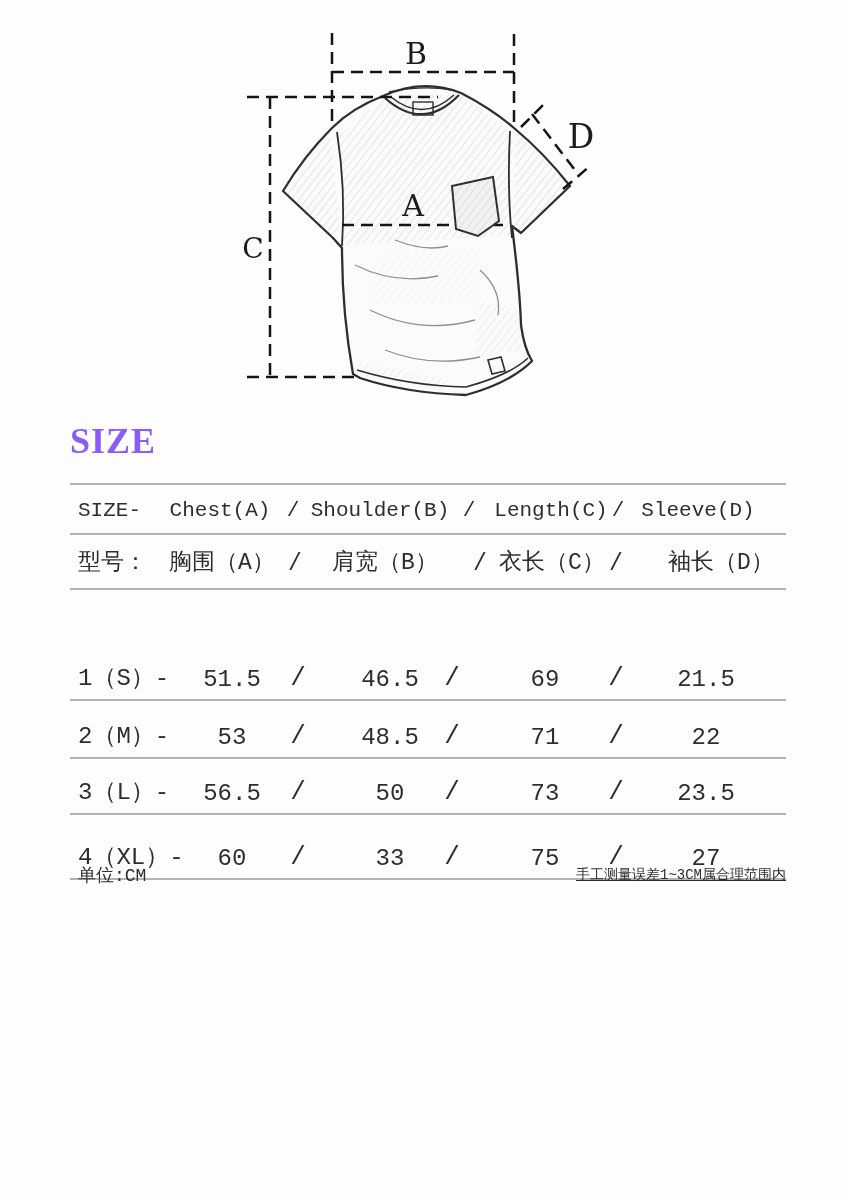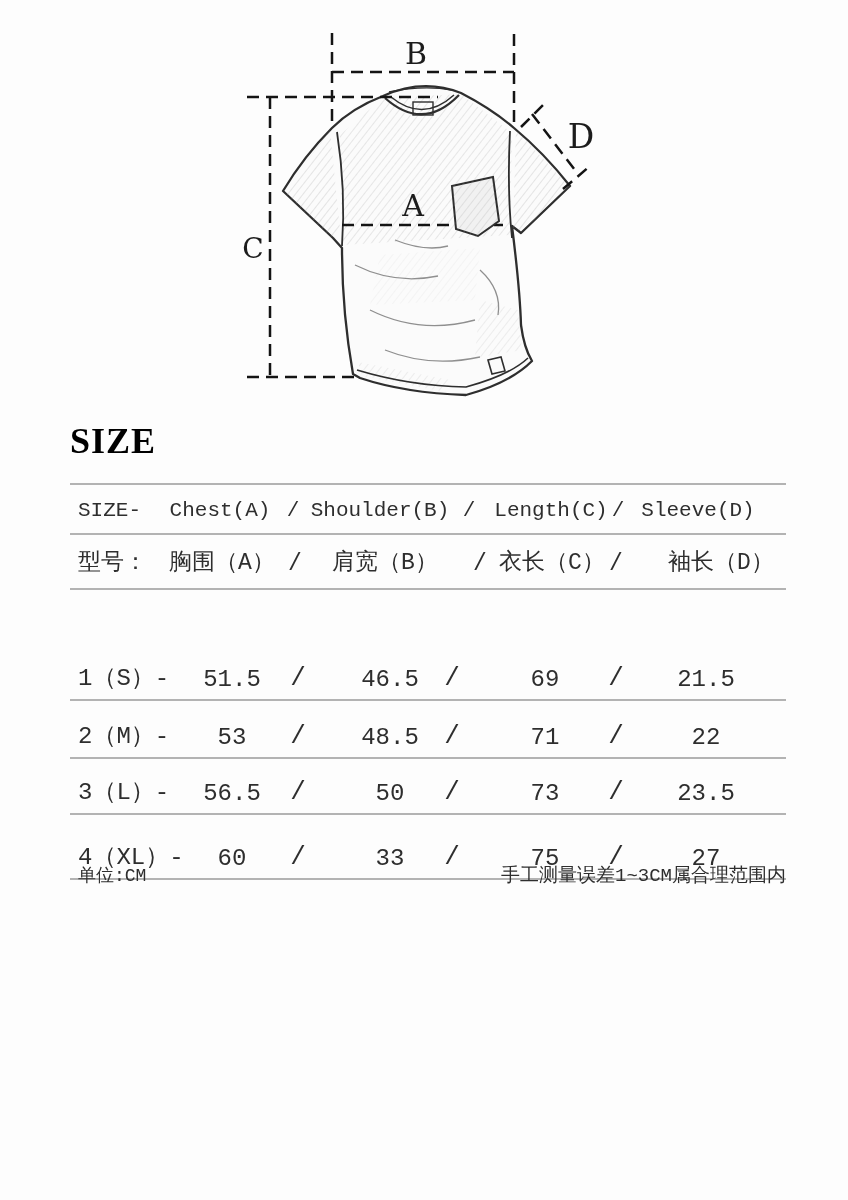--- a/index.html
+++ b/index.html
@@ -11,21 +11,21 @@
     overflow:hidden;
     font-family:"Liberation Mono","DejaVu Sans Mono",monospace;
     color:#2e2e2e;
   }
   
   .illustration{position:absolute;left:180px;top:0;width:480px;height:420px;}
   
   .size-heading{
     position:absolute;left:70px;top:420px;
     font-family:"Liberation Serif","DejaVu Serif",serif;
-    font-weight:700;font-size:36px;letter-spacing:1px;color:#000000;
+    font-weight:700;font-size:36px;letter-spacing:1px;color:#8b5cf6;
   }
   
   .size-table{position:absolute;left:70px;top:483px;width:716px;}
   .t-row{position:relative;width:100%;}
   .t-row.bordered{border-bottom:2px solid #b3b3b3;}
   .t-row.top{border-top:2px solid #b3b3b3;}
   .hdr-en{height:48px;font-size:21px;}
   .hdr-cn{height:53px;font-size:23px;}
   .gap-row{height:57px;}
   .data-row{font-size:24px;}
@@ -45,21 +45,21 @@
   .hcn-3{left:482px;margin-top:24px;} .hcn-s3{left:546px;} .hcn-4{left:651px;}
   
   .c-v1{left:162px;font-family:Liberation Mono, monospace;} .c-s1{left:228px;} .c-v2{left:320px;margin-top:32px;} .c-s2{left:382px;}
   .c-v3{left:475px;} .c-s3{left:546px;} .c-v4{left:636px;}
   
   .footer{
     position:absolute;left:70px;top:860px;width:716px;height:30px;
     display:flex;justify-content:space-between;align-items:center;
   }
   .footer .unit{font-size:18px;padding-left:8px;}
-  .footer .note{font-size:19px;}
+  .footer .note{font-size:14px;text-decoration:underline;}
 </style>
 </head>
 <body>
 
 <div class="canvas">
 
   <div class="illustration">
     <svg width="480" height="420" viewBox="0 0 480 420" xmlns="http://www.w3.org/2000/svg">
       <defs>
         <pattern id="hatch" width="6" height="6" patternUnits="userSpaceOnUse" patternTransform="rotate(38)">

